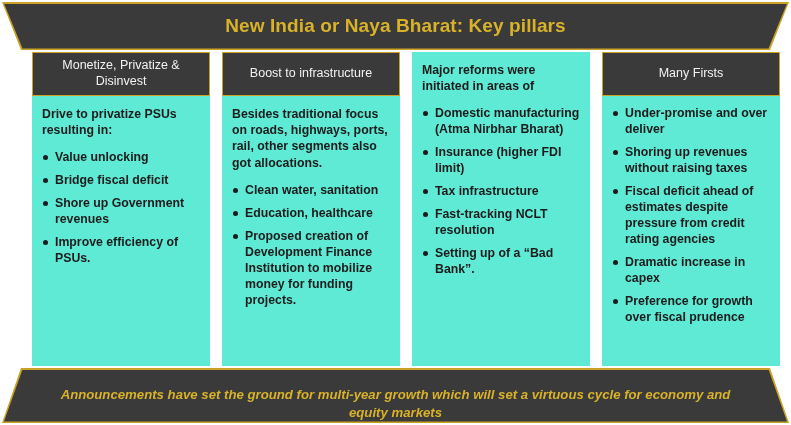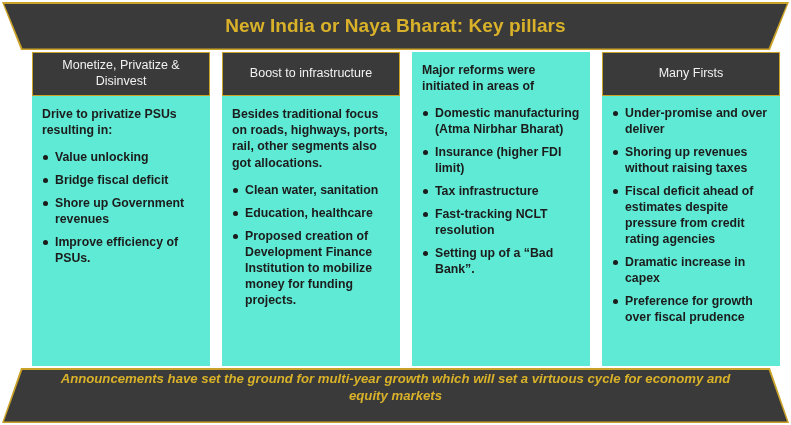--- a/index.html
+++ b/index.html
@@ -141,21 +141,21 @@
   .footer-inner {
     position: absolute;
     left: 0;
     top: 369.5px;
     width: 791px;
     height: 52px;
     background: #3a3a3a;
     -webkit-clip-path: polygon(22.5px 0, 768.5px 0, 787px 100%, 4px 100%);
     clip-path: polygon(22.5px 0, 768.5px 0, 787px 100%, 4px 100%);
     display: flex;
-    align-items: flex-start;
+    align-items: flex-end;
     justify-content: center;
   }
   .footer-text {
     color: #d9b229;
     font-size: 13.2px;
     font-weight: bold;
     font-style: italic;
     text-align: center;
     line-height: 1.35;
     max-width: 700px;

